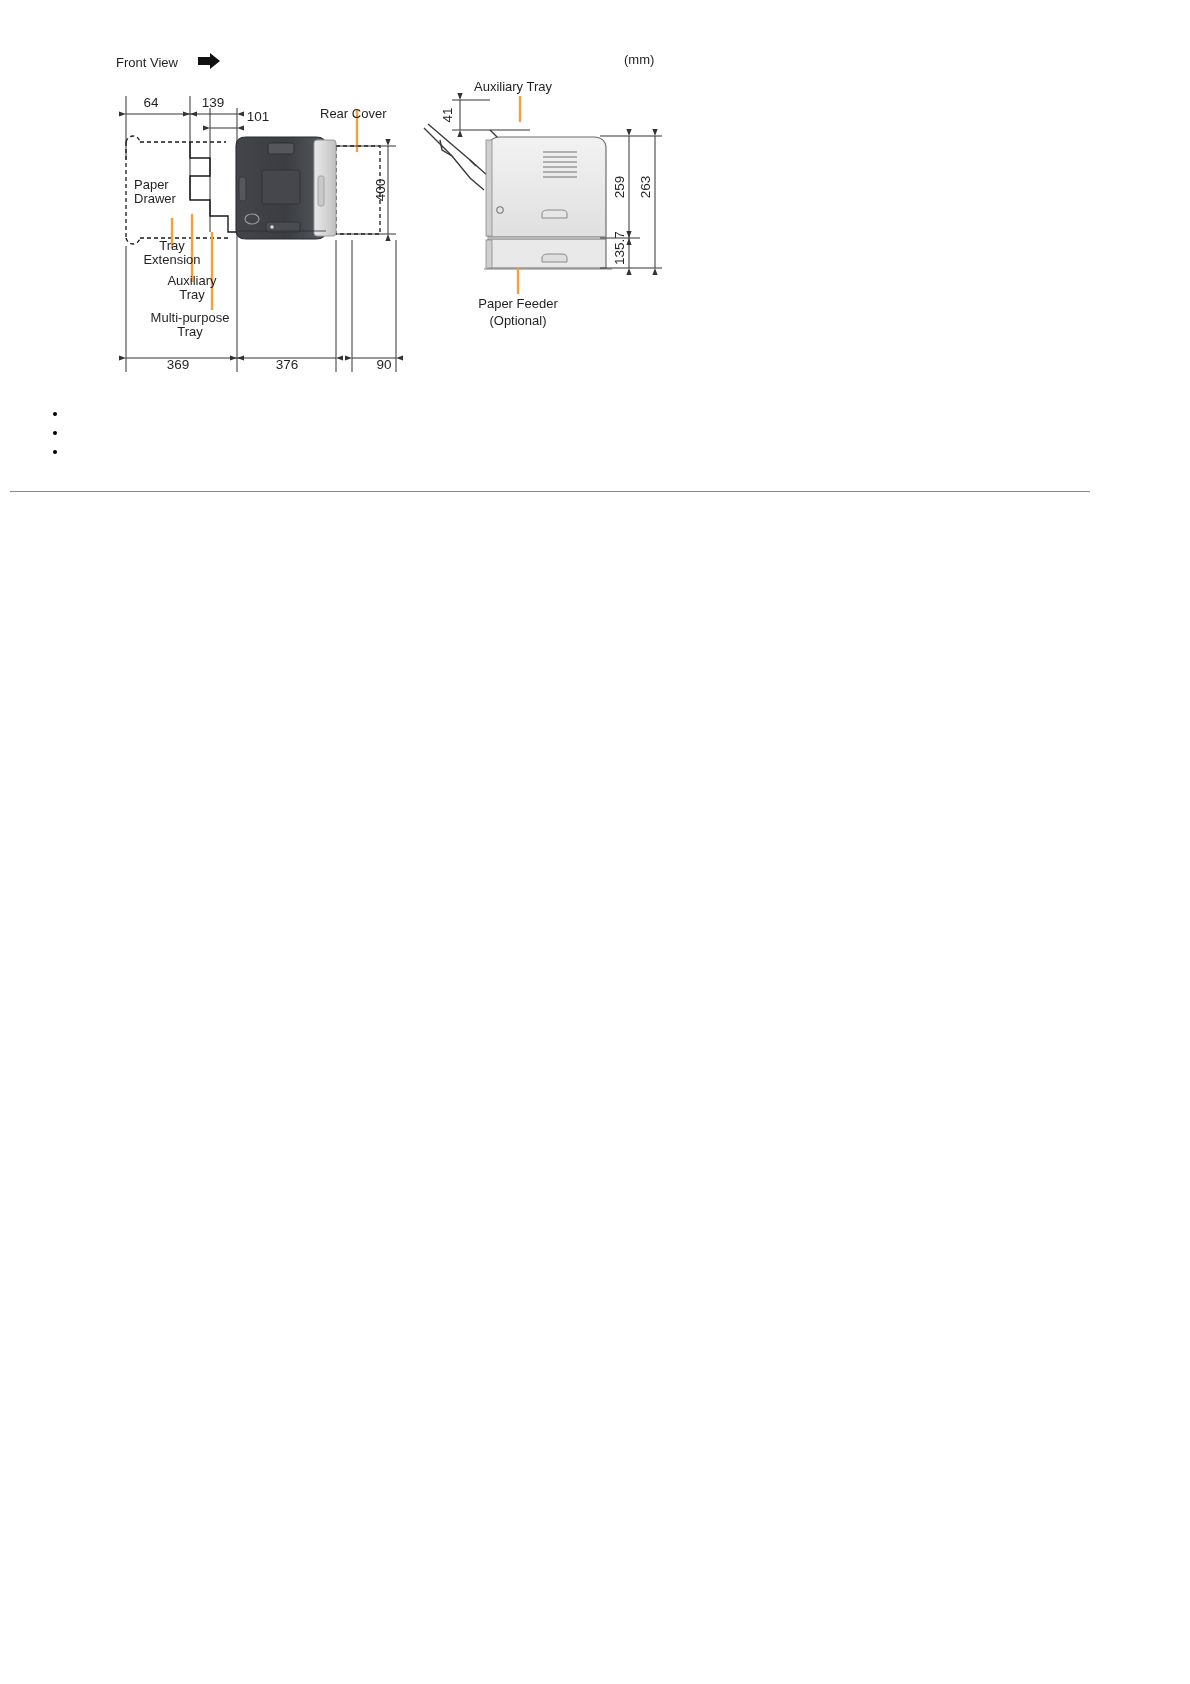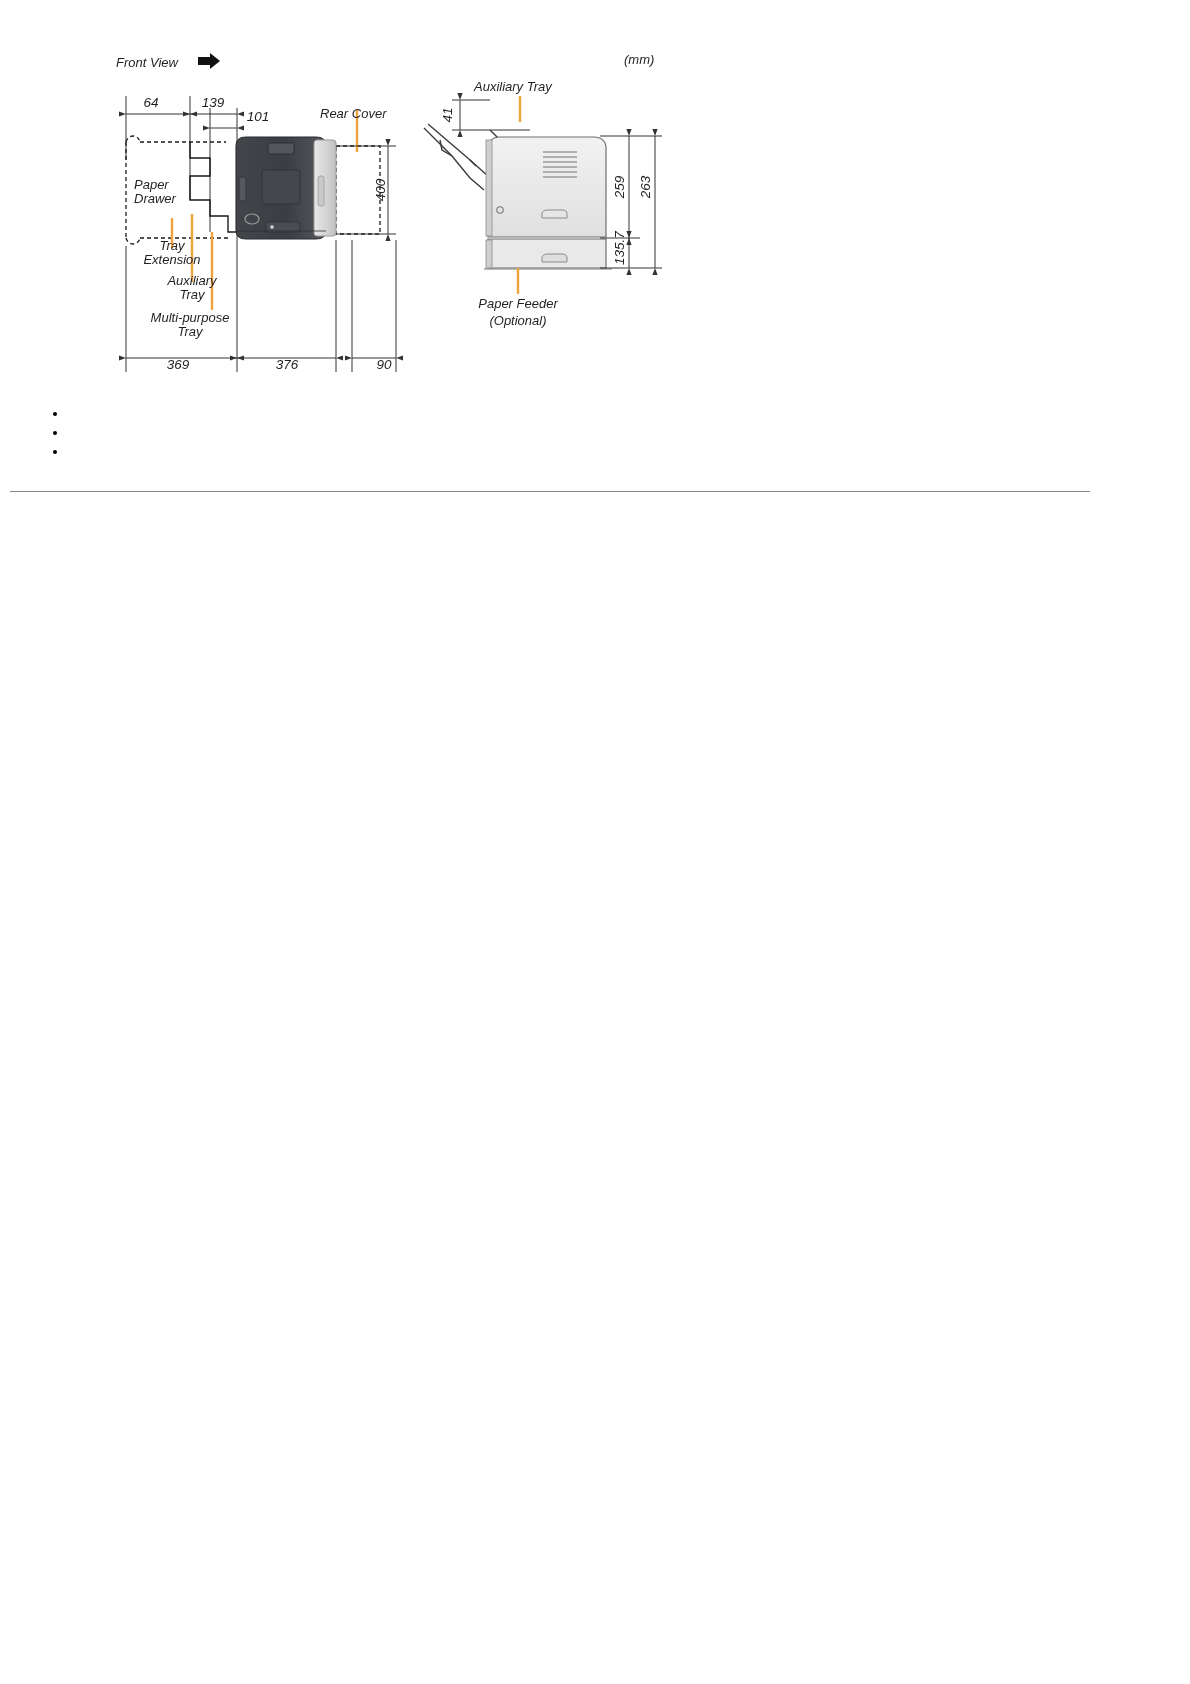--- a/index.html
+++ b/index.html
@@ -12,21 +12,20 @@
     height: 1684px;
     font-family: "Liberation Sans", sans-serif;
     color: #231f20;
   }
   #page {
     position: relative;
     width: 1190px;
     height: 1684px;
     overflow: hidden;
     background: #ffffff;
-    font-style: italic;
   }
   .figure-wrap {
     position: absolute;
     left: 0px;
     top: 0px;
     width: 760px;
     height: 400px;
   }
   .figure-wrap svg { display: block; }
 

